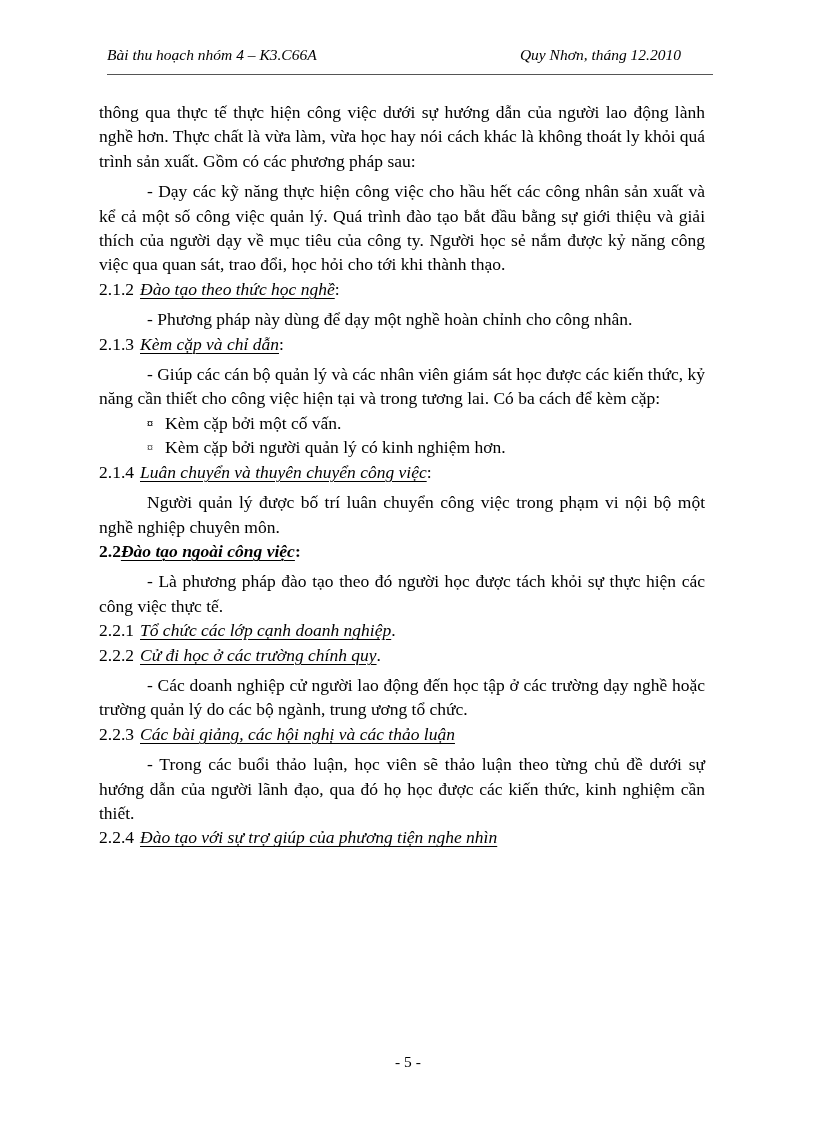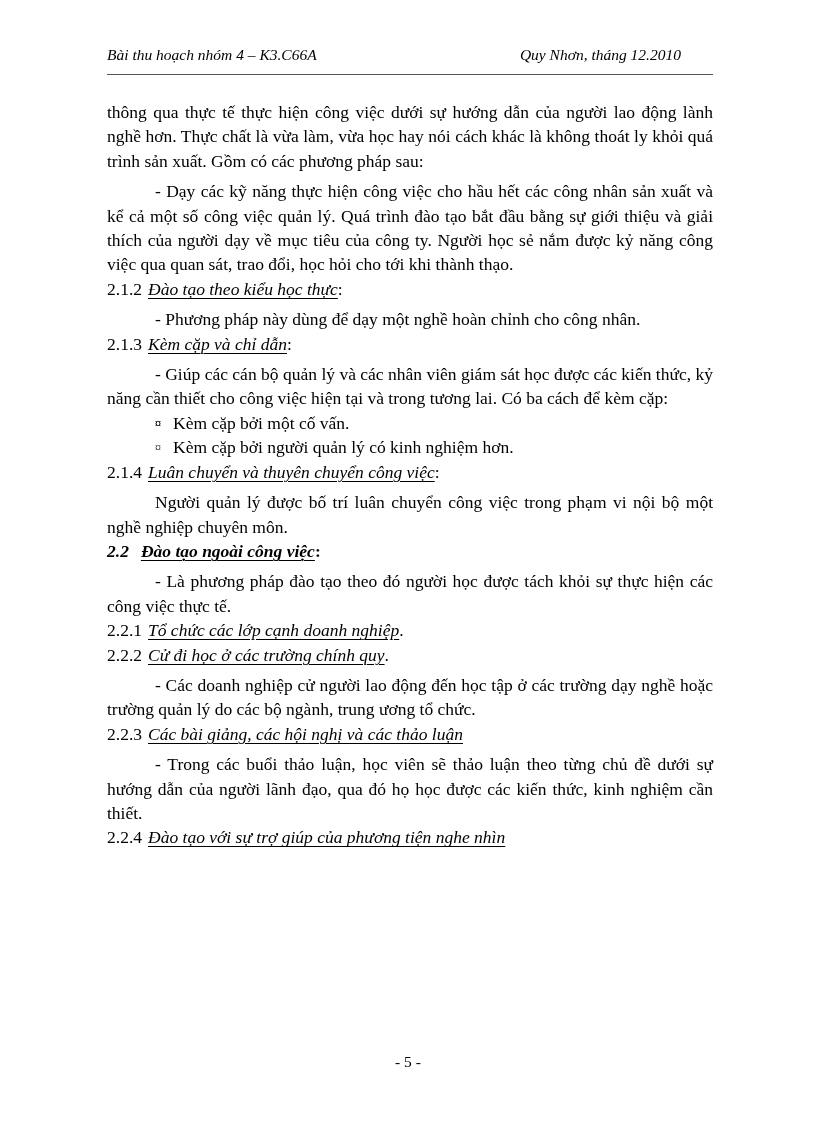--- a/index.html
+++ b/index.html
@@ -25,39 +25,39 @@
     display: flex;
     justify-content: space-between;
     padding-bottom: 10px;
     border-bottom: 1px solid #555;
   }
   .header .hdr-right { padding-right: 32px; }
 
   .content {
     position: absolute;
     top: 100px;
-    left: 107px;
+    left: 99px;
     width: 606px;
     font-size: 17.5px;
     line-height: 24.4px;
     text-align: justify;
   }
 
   .content p { margin: 0; }
   .para.indent { text-indent: 48px; margin-top: 6px; }
 
   .heading .hnum { margin-right: 6px; }
   .heading .htext {
     font-style: italic;
     text-decoration: underline;
     text-underline-offset: 3px;
     text-decoration-thickness: 1px;
   }
   .heading.bold { font-weight: bold; }
-  .heading.bold .hnum { margin-right: 12px; font-style: italic; }
+  .heading.bold .hnum { margin-right: 0; }
 
   .bullet-item {
     position: relative;
     padding-left: 66px;
     text-align: left;
   }
   .bullet-item .sym {
     position: absolute;
     left: 48px;
     top: 1px;
@@ -79,21 +79,21 @@
 <div class="page">
 
   <div class="header">
     <span class="hdr-left">Bài thu hoạch nhóm 4 – K3.C66A</span>
     <span class="hdr-right">Quy Nhơn, tháng 12.2010</span>
   </div>
 
   <div class="content" id="content">
       <p class="para">thông qua thực tế thực hiện công việc dưới sự hướng dẫn của người lao động lành nghề hơn. Thực chất là vừa làm, vừa học hay nói cách khác là không thoát ly khỏi quá trình sản xuất. Gồm có các phương pháp sau:</p>
       <p class="para indent">- Dạy các kỹ năng thực hiện công việc cho hầu hết các công nhân sản xuất và kể cả một số công việc quản lý. Quá trình đào tạo bắt đầu bằng sự giới thiệu và giải thích của người dạy về mục tiêu của công ty. Người học sẻ nắm được kỷ năng công việc qua quan sát, trao đổi, học hỏi cho tới khi thành thạo.</p>
-      <p class="heading"><span class="hnum">2.1.2</span><span class="htext">Đào tạo theo kiểu học thực</span><span class="htail">:</span></p>
+      <p class="heading"><span class="hnum">2.1.2</span><span class="htext">Đào tạo theo thức học nghề</span><span class="htail">:</span></p>
       <p class="para indent">- Phương pháp này dùng để dạy một nghề hoàn chỉnh cho công nhân.</p>
       <p class="heading"><span class="hnum">2.1.3</span><span class="htext">Kèm cặp và chỉ dẫn</span><span class="htail">:</span></p>
       <p class="para indent">- Giúp các cán bộ quản lý và các nhân viên giám sát học được các kiến thức, kỷ năng cần thiết cho công việc hiện tại và trong tương lai. Có ba cách để kèm cặp:</p>
       <div class="bullet-item"><span class="sym">¤</span></div>
       <div class="bullet-item"><span class="sym">¤</span><span>Kèm cặp bởi một cố vấn.</span></div>
       <div class="bullet-item"><span class="sym">¤</span><span>Kèm cặp bởi người quản lý có kinh nghiệm hơn.</span></div>
       <p class="heading"><span class="hnum">2.1.4</span><span class="htext">Luân chuyển và thuyên chuyển công việc</span><span class="htail">:</span></p>
       <p class="para indent">Người quản lý được bố trí luân chuyển công việc trong phạm vi nội bộ một nghề nghiệp chuyên môn.</p>
       <p class="heading bold"><span class="hnum">2.2</span><span class="htext">Đào tạo ngoài công việc</span><span class="htail">:</span></p>
       <p class="para indent">- Là phương pháp đào tạo theo đó người học được tách khỏi sự thực hiện các công việc thực tế.</p>

